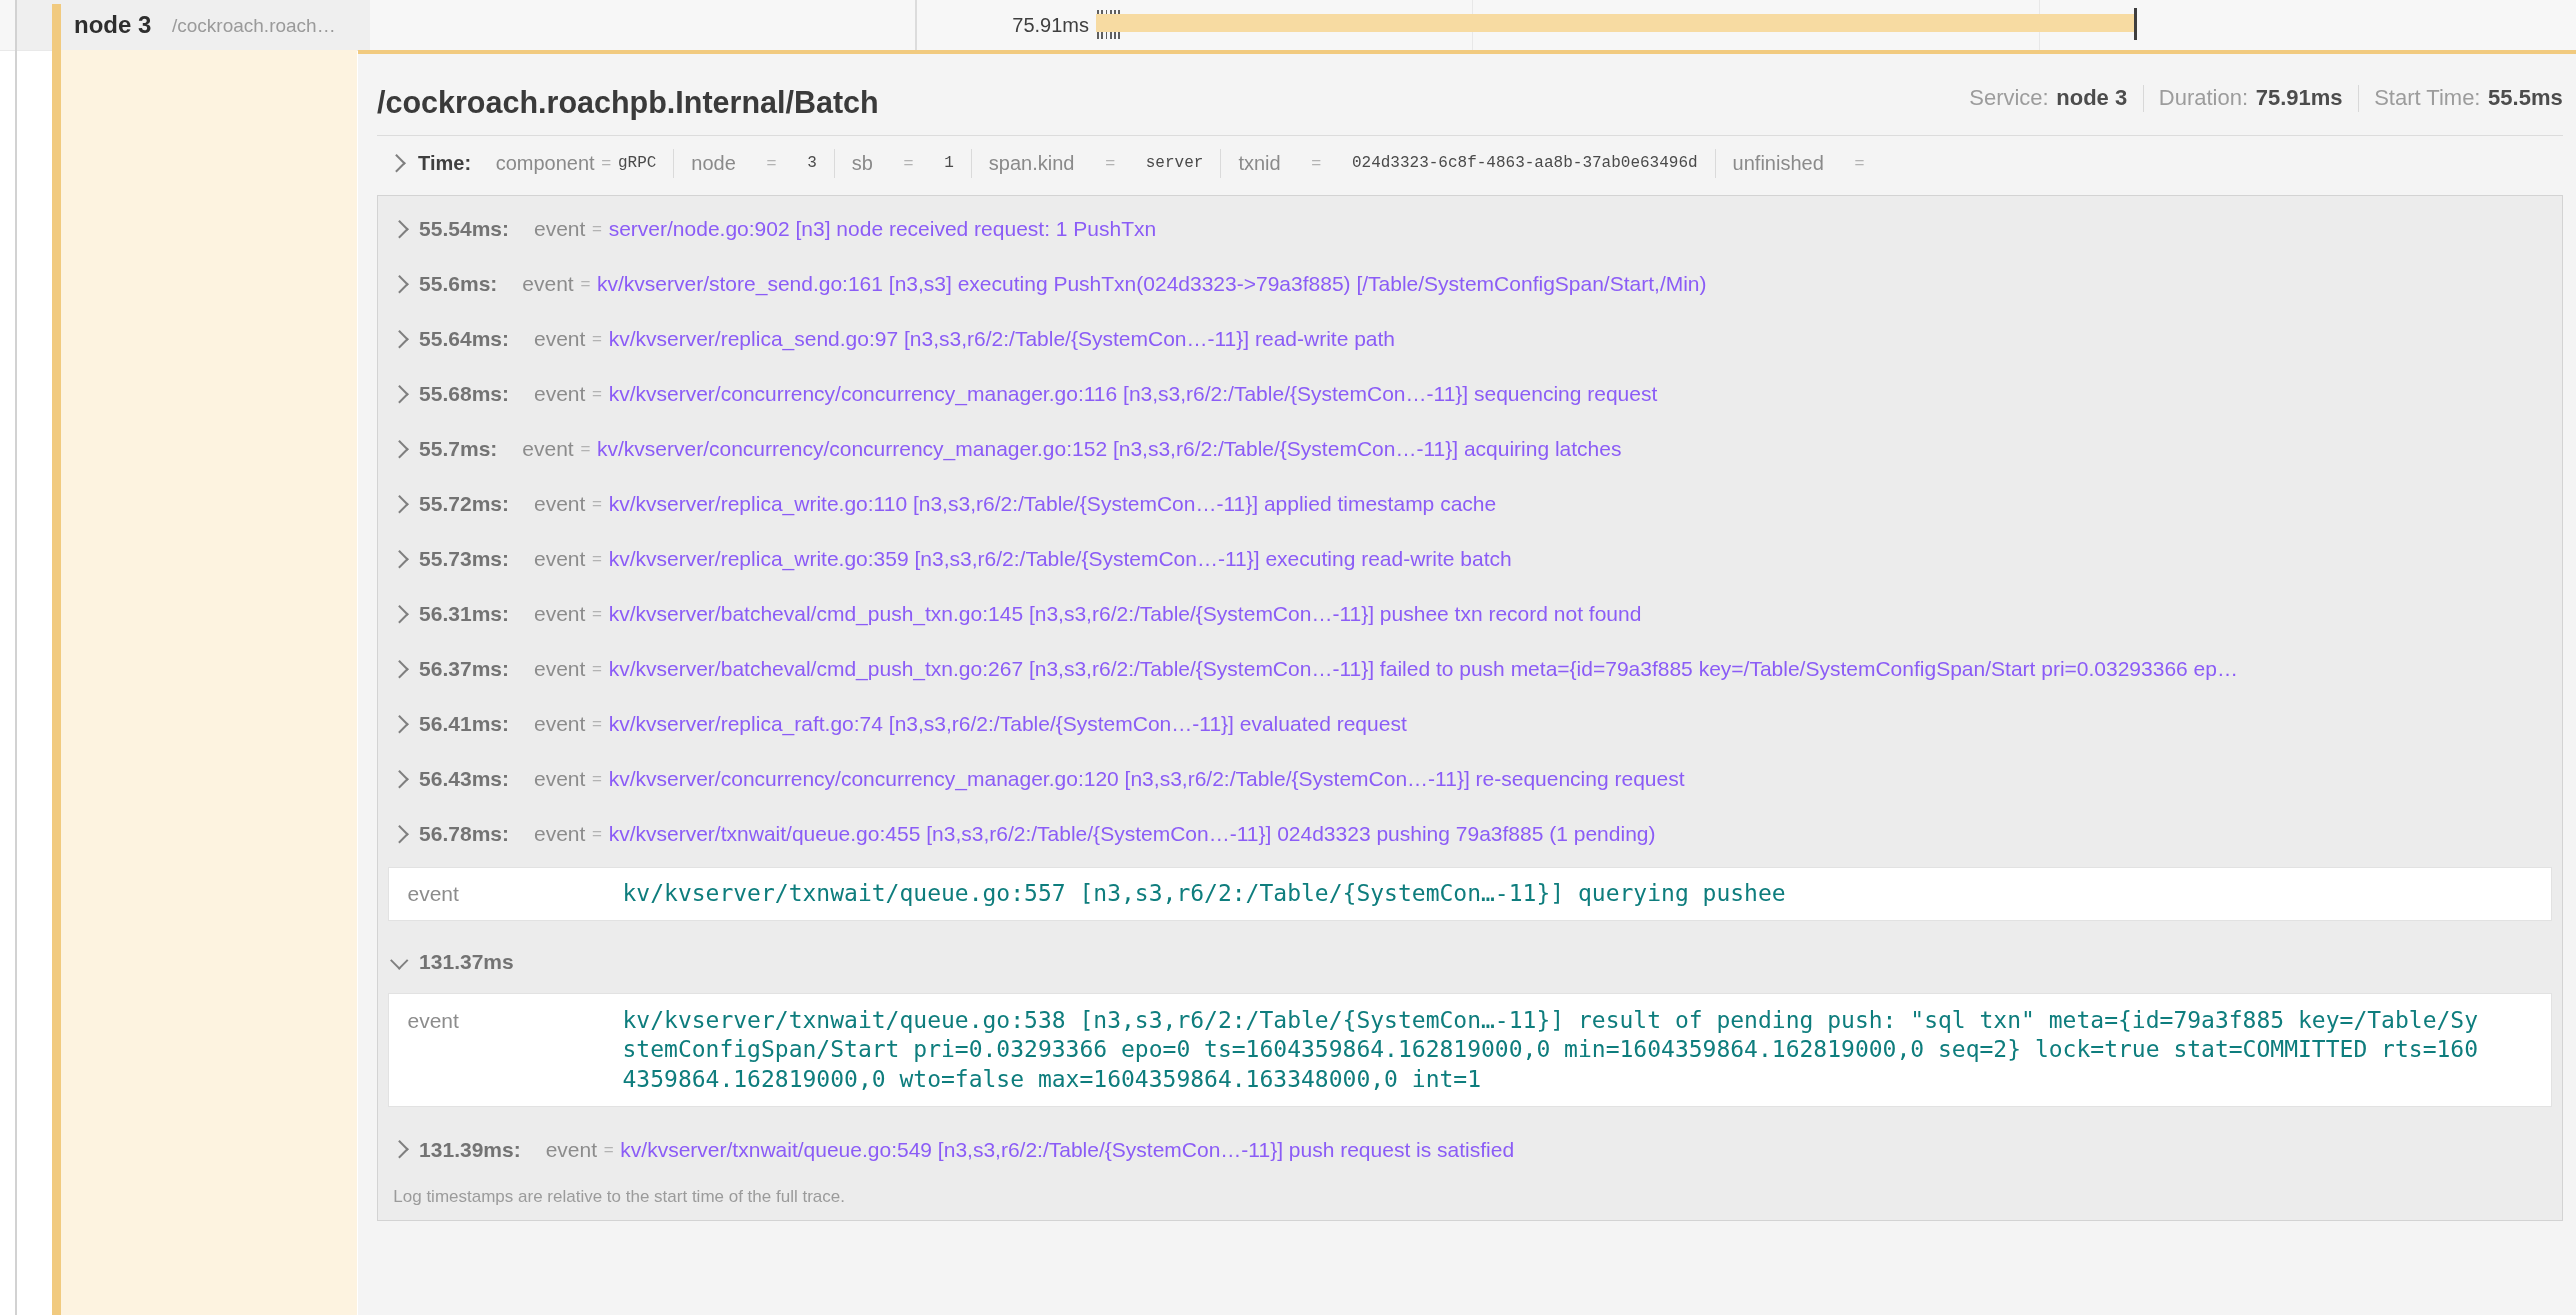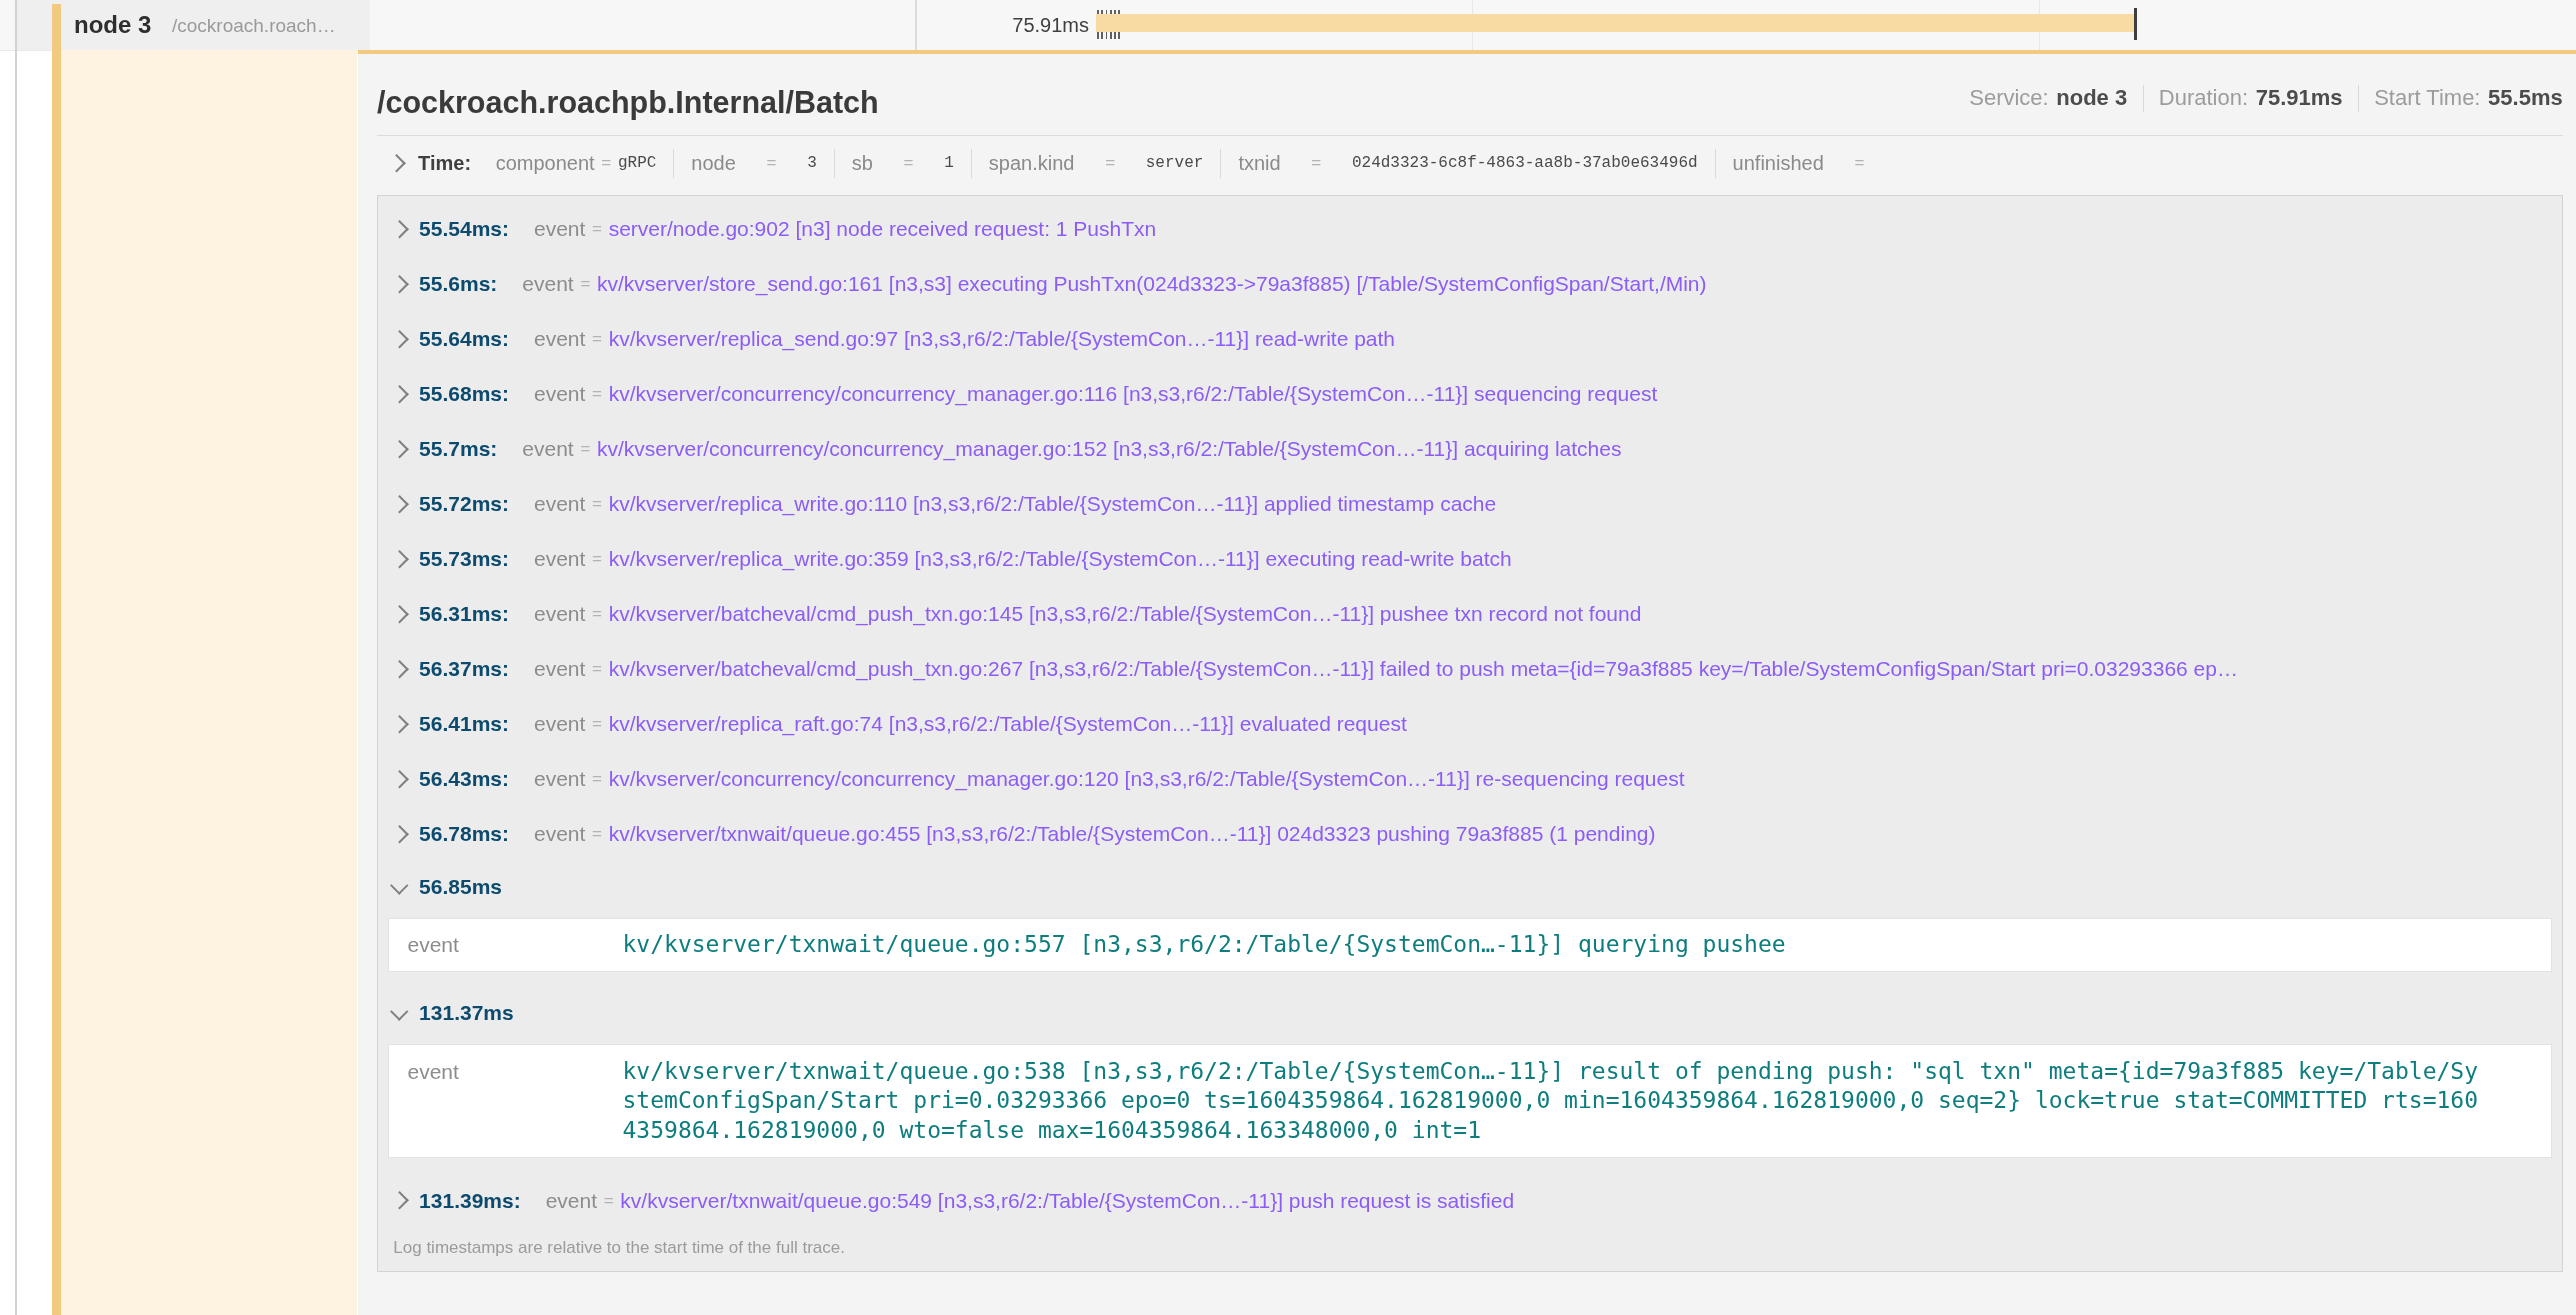--- a/index.html
+++ b/index.html
@@ -50,21 +50,21 @@
   .tag-value{font-size:16px;color:#4a4a4a;font-family:Liberation Mono, monospace;}
 
   
   .logs{margin-top:3.8px;border:1px solid #d3d3d3;}
   .logs-header{height:50px;background:#dfdfdf;border-bottom:1px solid #cecece;display:flex;align-items:center;padding-left:15.3px;cursor:pointer;}
   .logs-title{font-size:22px;font-weight:bold;color:#3b3b3b;margin-left:13.3px;}
   .logs-count{font-size:22px;color:#8a8a8a;margin-left:7.6px;}
   .logs-body{background:#ececec;padding-top:5.7px;}
 
   .log-row{height:55px;display:flex;align-items:center;padding:0 19px 0 15.3px;cursor:pointer;overflow:hidden;}
-  .log-ts{font-size:21px;font-weight:bold;color:#0c4a6e;margin-left:13.3px;white-space:nowrap;}
+  .log-ts{font-size:21px;font-weight:bold;color:#737373;margin-left:13.3px;white-space:nowrap;}
   .log-key{font-size:21px;color:#8c8c8c;margin-left:25px;}
   .log-value{font-size:21px;color:#8b5cf6;white-space:nowrap;overflow:hidden;text-overflow:ellipsis;flex:1;}
 
   .log-exp-header{height:51px;display:flex;align-items:center;padding-left:15.3px;cursor:pointer;}
   .event-box{margin:5.7px 9.5px 15.3px 9.5px;background:#ffffff;border:1px solid #e2e2e2;display:flex;align-items:flex-start;padding:11.4px 19px;}
   .event-key{width:215px;flex:none;font-size:21px;color:#8c8c8c;padding-top:2.9px;}
   .event-value{font-family:"DejaVu Sans Mono",monospace;font-size:23px;line-height:29.6px;color:var(--teal,#0e7d7d);
                word-break:break-all;max-width:1864px;}
 
   .logs-footer{font-size:17px;color:#9b9b9b;padding:9.5px 0 13.3px 15.3px;}
@@ -249,24 +249,20 @@
 
   <div class="log-row">
     <span class="chev right"></span>
     <span class="log-ts">56.78ms:</span>
     <span class="log-key">event</span>
     <span class="log-eq">=</span>
     <span class="log-value">kv/kvserver/txnwait/queue.go:455 [n3,s3,r6/2:/Table/{SystemCon…-11}] 024d3323 pushing 79a3f885 (1 pending)</span>
   </div>
 
   <div>
-    <div class="log-exp-header">
-      <span class="chev down"></span>
-      <span class="log-ts">56.85ms</span>
-    </div>
     <div class="event-box">
       <span class="event-key">event</span>
       <span class="event-value">kv/kvserver/txnwait/queue.go:557 [n3,s3,r6/2:/Table/{SystemCon…-11}] querying pushee</span>
     </div>
   </div>
 
   <div>
     <div class="log-exp-header">
       <span class="chev down"></span>
       <span class="log-ts">131.37ms</span>

